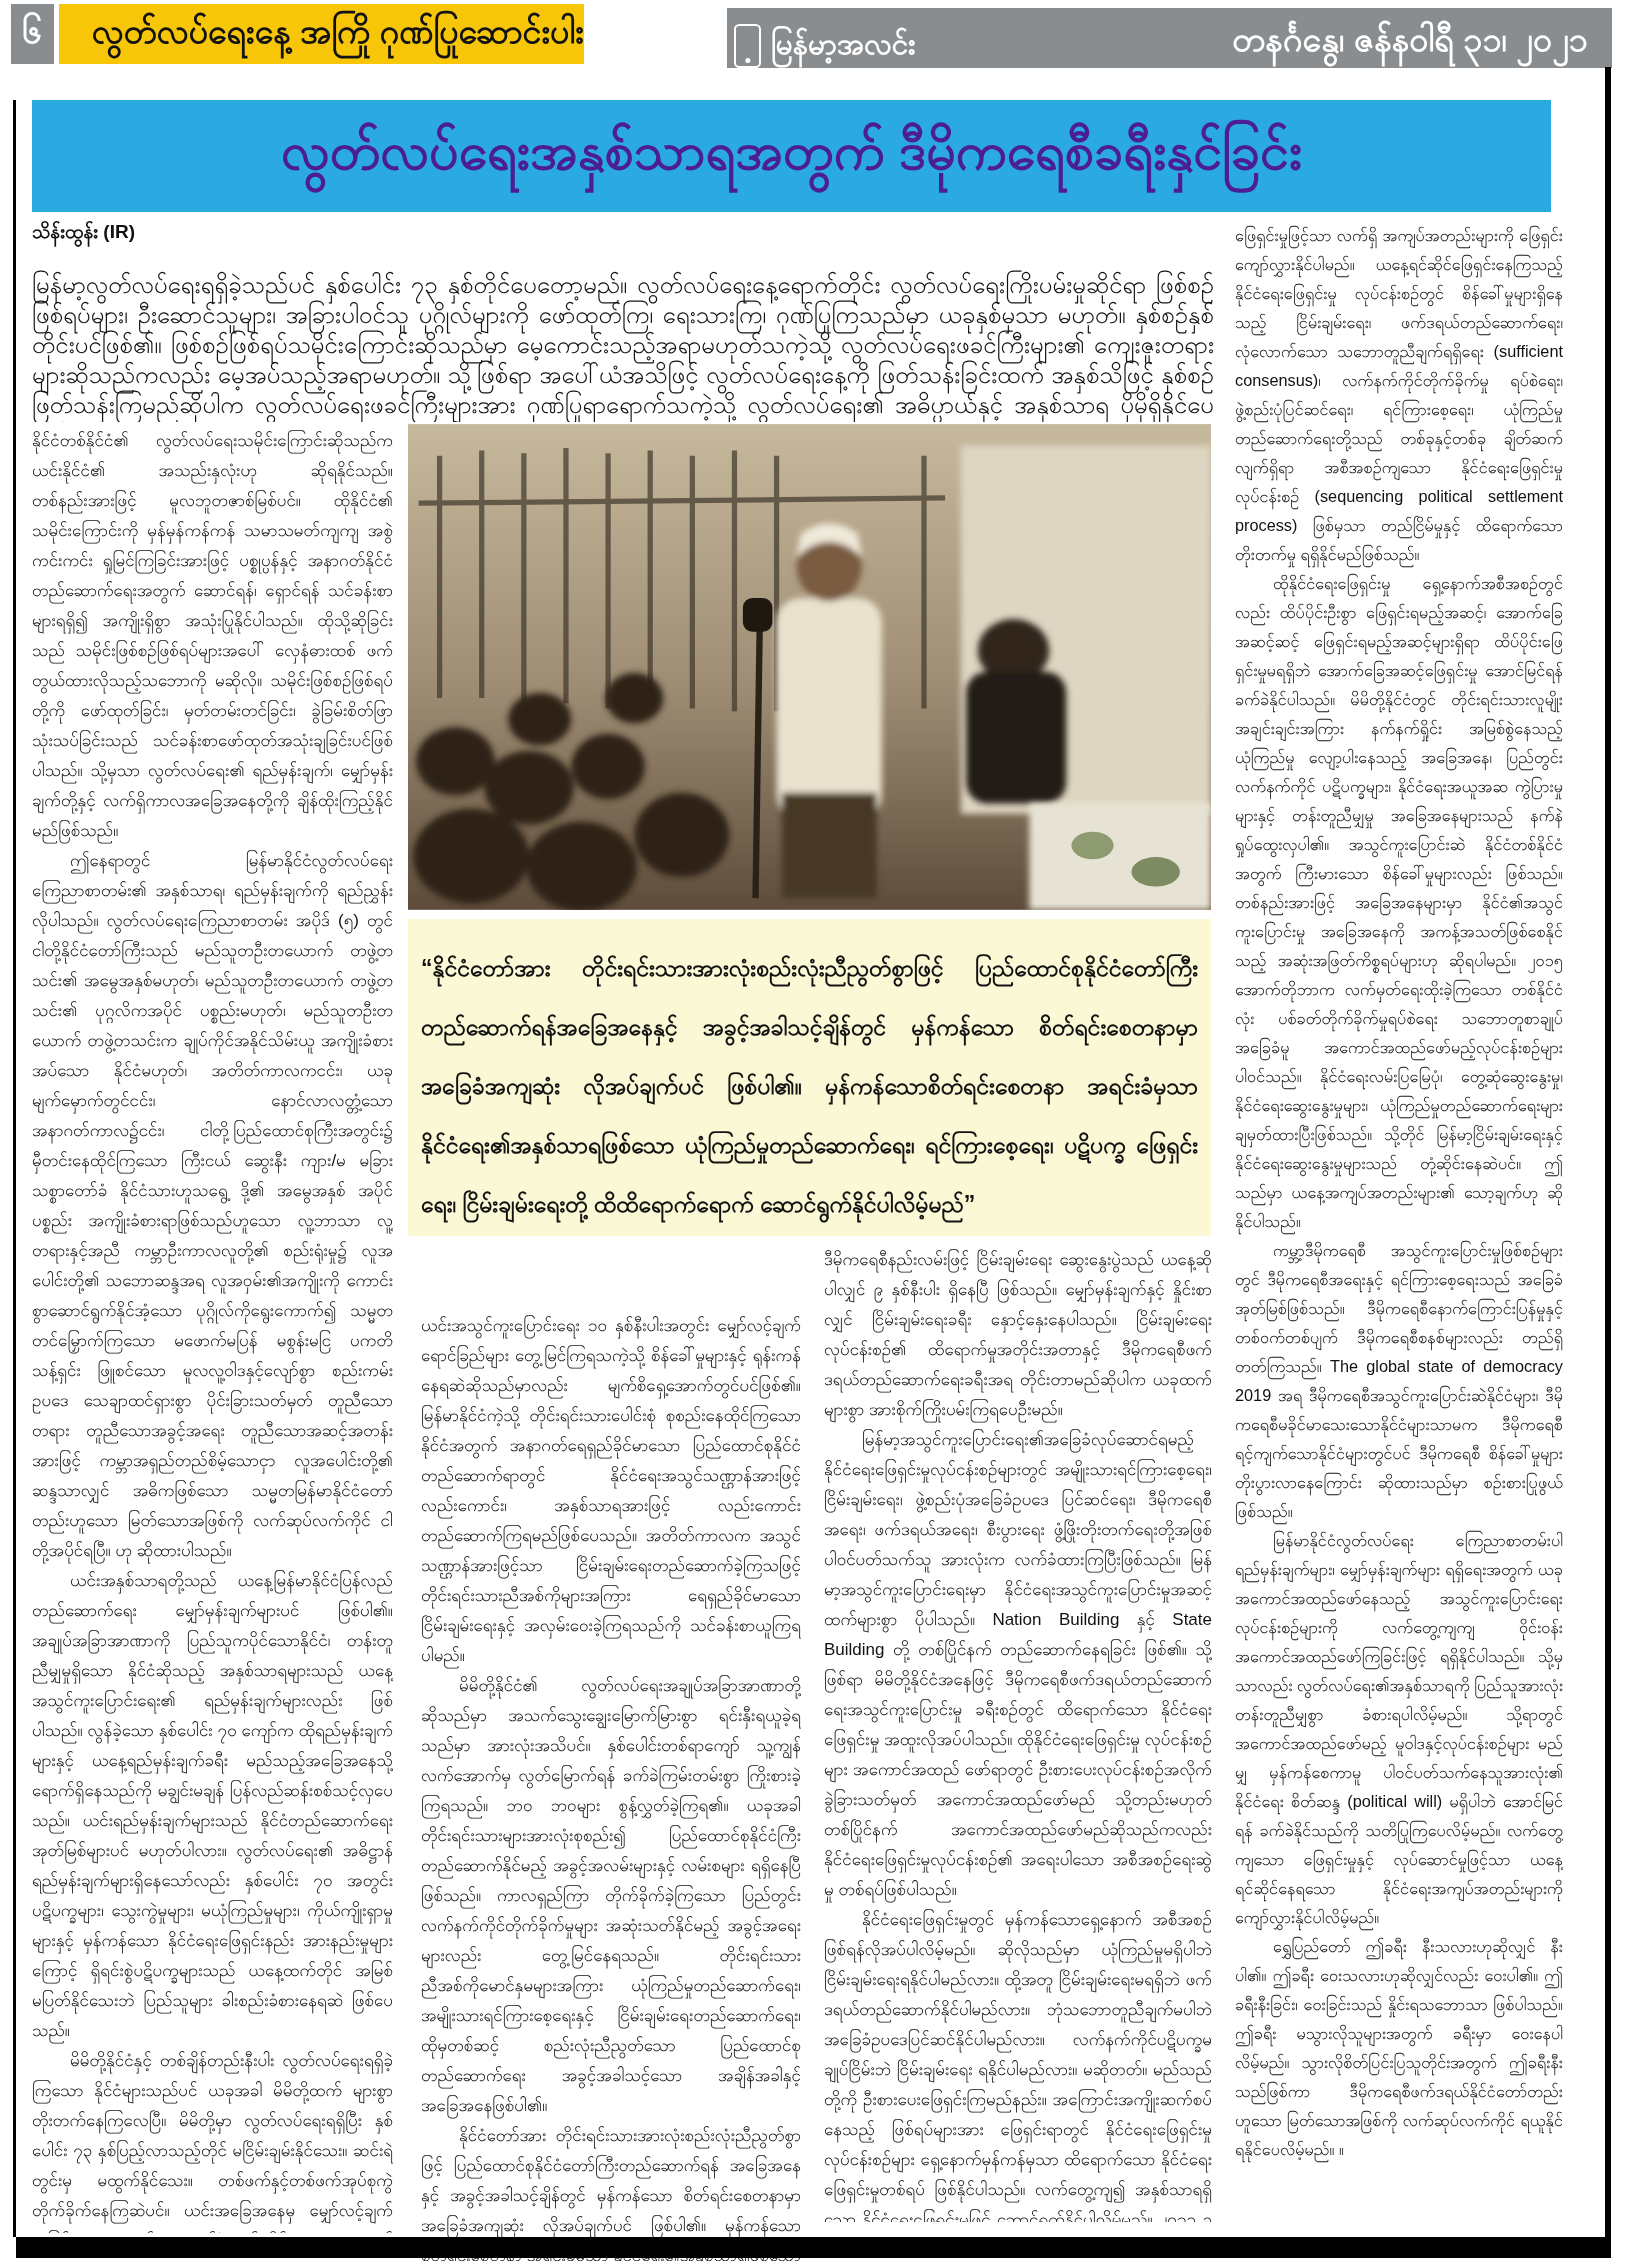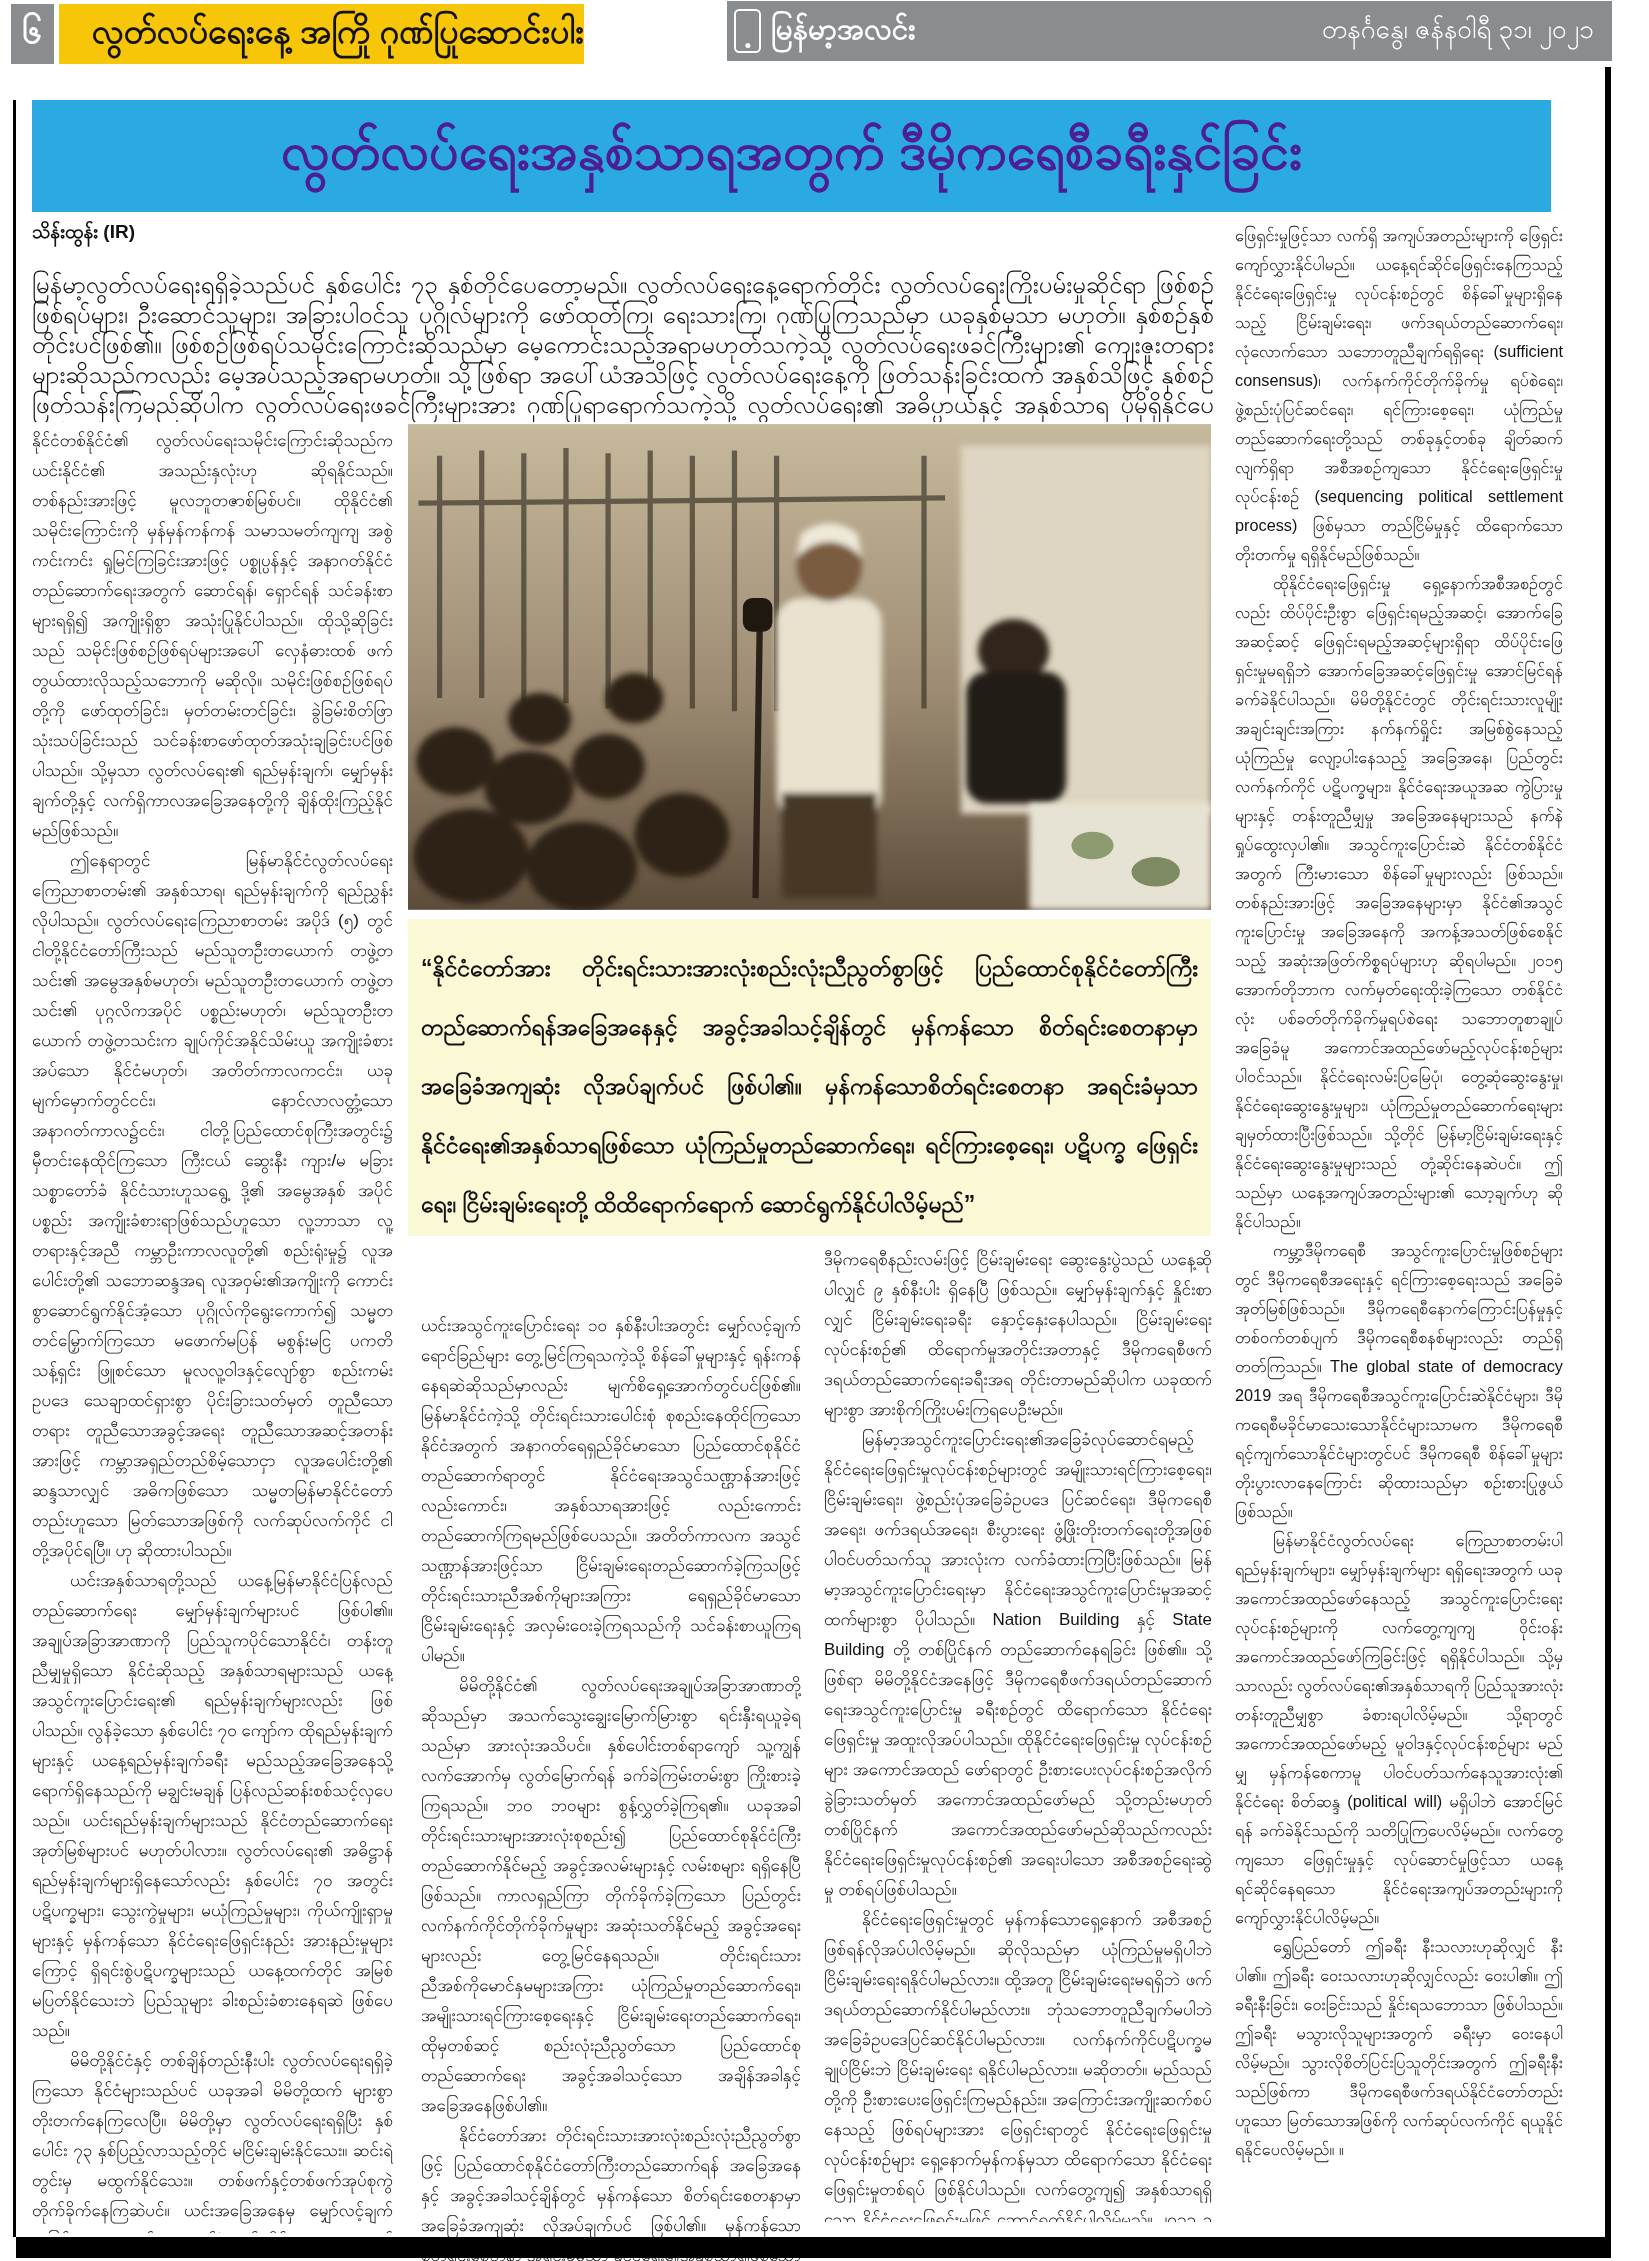--- a/index.html
+++ b/index.html
@@ -9,28 +9,28 @@
     -webkit-font-smoothing:antialiased;overflow:hidden;
   }
   .abs{position:absolute;}
   
   .logo-box{left:10.5px;top:4.2px;width:43px;height:60px;background:#8a8d90;
     display:flex;align-items:center;justify-content:center;}
   .logo-box span{color:#fff;font-size:35px;font-weight:bold;}
   .banner{left:59px;top:4.2px;width:525px;height:60px;background:#f7c608;
     display:flex;align-items:center;justify-content:flex-end;}
   .banner span{font-size:34px;font-weight:bold;color:#121212;white-space:nowrap;}
-  .graybar{left:727px;top:1px;width:885px;height:60px;background:#8a8d90;
-    display:flex;align-items:center;color:#fff;}
+  .graybar{left:727px;top:8px;width:885px;height:60px;background:#8a8d90;
+    display:flex;align-items:flex-end;color:#fff;}
   .app-icon{width:23px;height:40px;border:2.6px solid #fff;border-radius:5.3px;margin:0 9.5px 0 7.4px;
     position:relative;flex:0 0 auto;}
   .app-icon:after{content:"";position:absolute;left:50%;bottom:3.2px;width:5.3px;height:5.3px;
     border-radius:50%;background:#fff;transform:translateX(-50%);}
   .paper-name{font-size:29.5px;font-weight:bold;}
-  .mast-date{margin-left:auto;padding-right:18px;font-size:26px;}
+  .mast-date{margin-left:auto;padding-right:24px;font-size:34px;font-weight:bold;}
   
   .headline-bar{left:32px;top:100px;width:1519px;height:112px;background:#2baae1;
     display:flex;align-items:center;justify-content:center;}
   .headline-bar h1{margin:0;color:#4c1d95;font-size:52px;font-weight:bold;white-space:nowrap;}
   .byline{left:32px;top:219px;width:1182px;height:42px;text-align:left;
     font-size:19px;font-weight:bold;}
   .intro{left:32px;top:270px;width:1182px;height:152px;font-size:24px;line-height:30px;
     text-align:justify;overflow:hidden;}
   
   .col{font-size:17px;line-height:30px;text-align:justify;overflow:hidden;}

